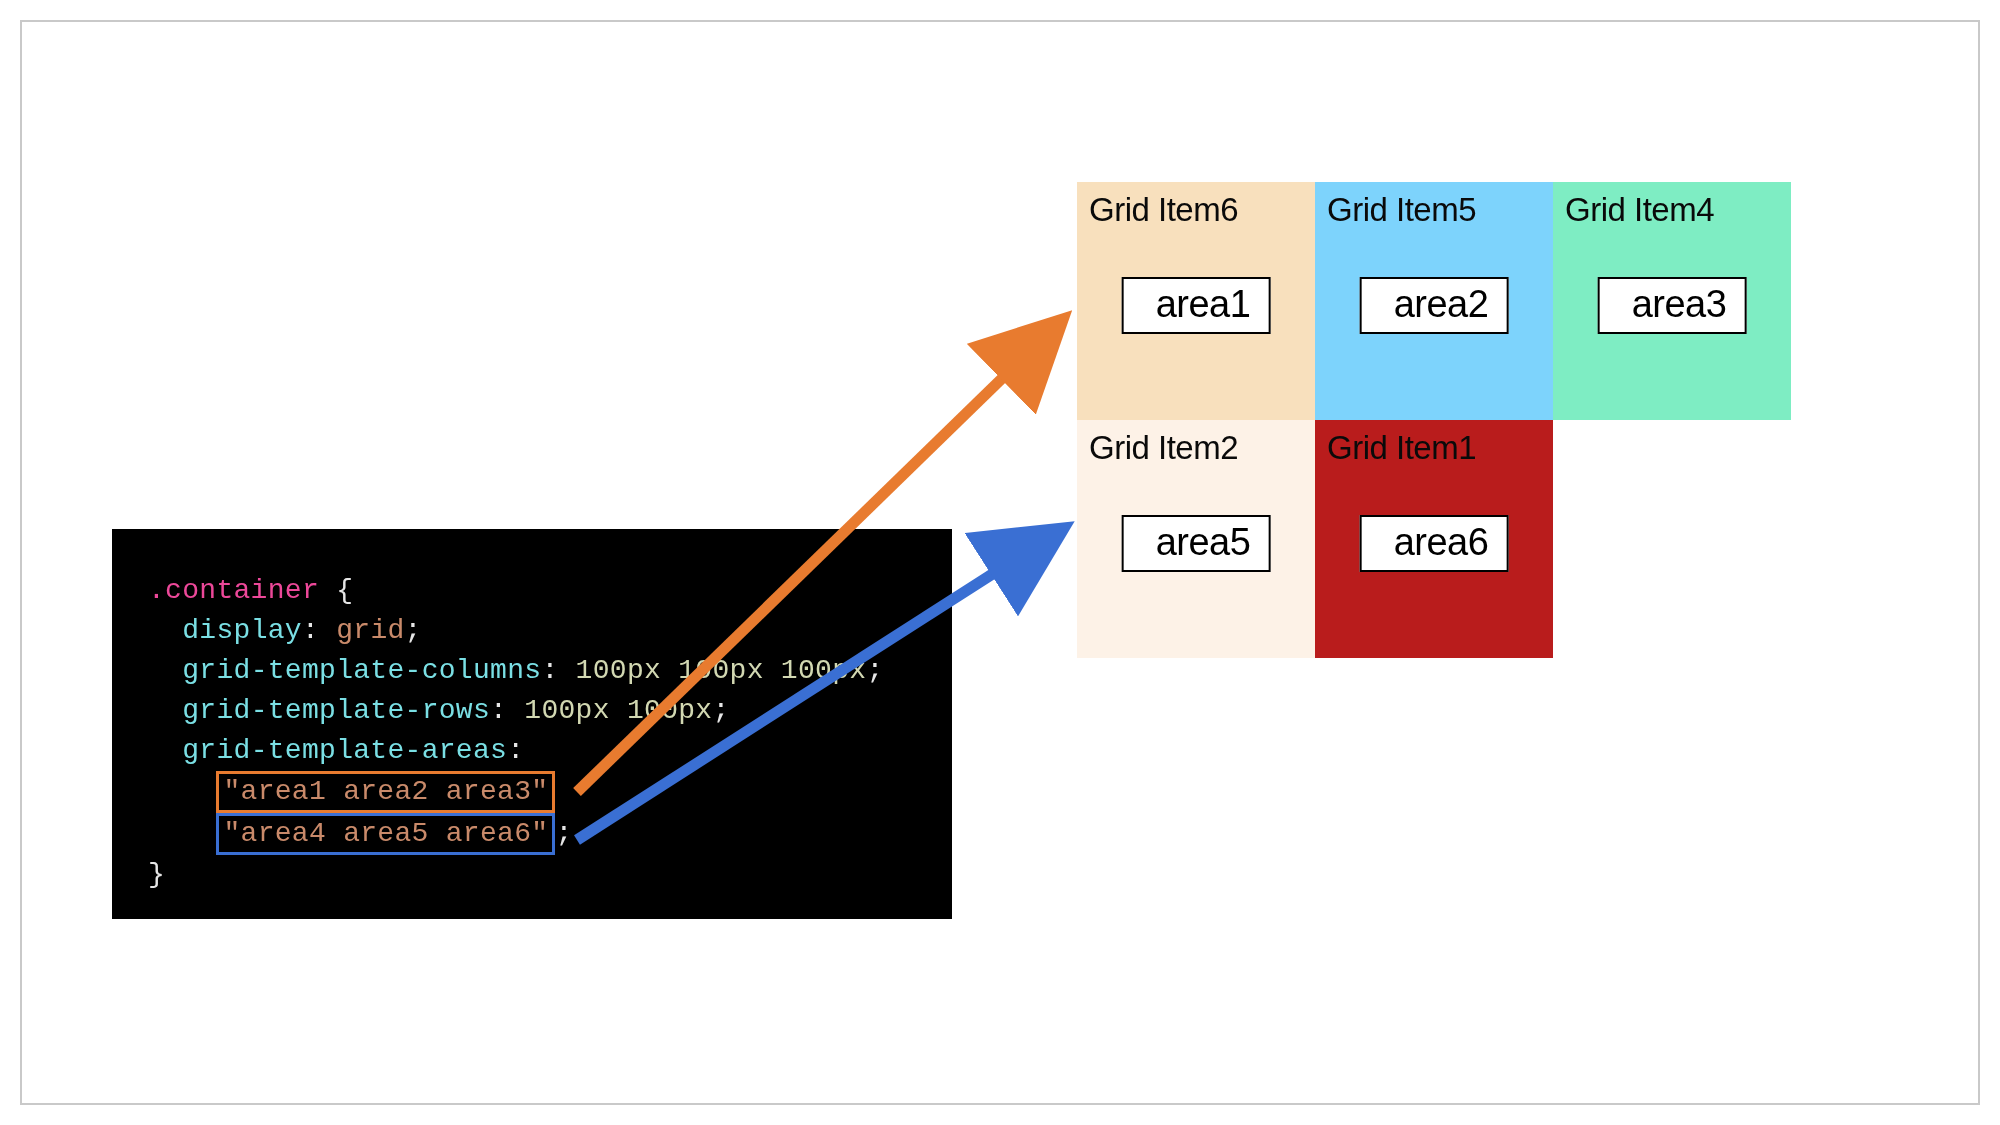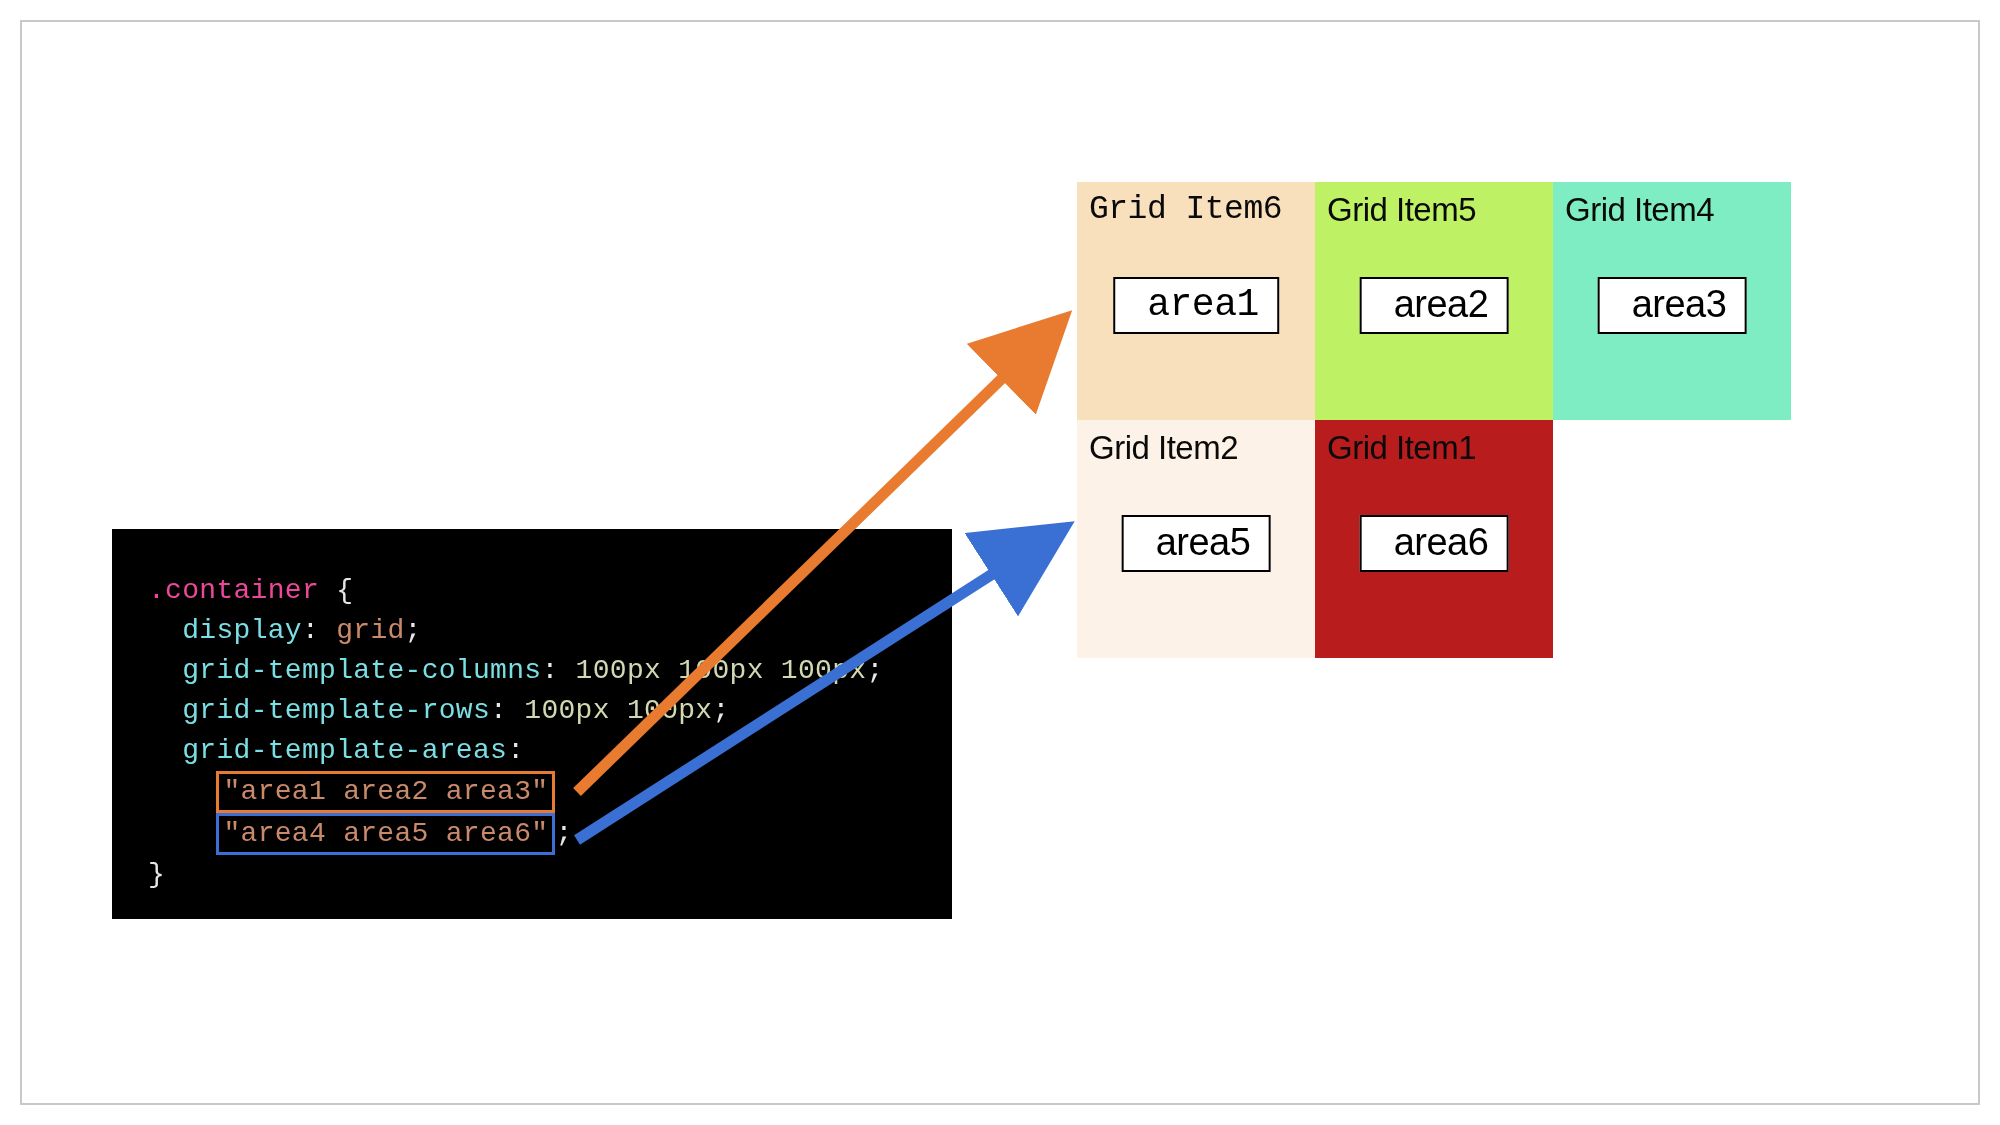--- a/index.html
+++ b/index.html
@@ -90,22 +90,22 @@
     top: 95px;
     transform: translateX(-50%);
     background: #fff;
     border: 2px solid #000;
     padding: 4px 18px 6px 32px;
     font-size: 38px;
     letter-spacing: -0.5px;
     color: #000;
   }
 
-  .c-peach  { background: #f8e0bd; font-family: Liberation Mono, monospace; }
-  .c-pink   { background: #bef264; }
+  .c-peach  { background: #f8e0bd; }
+  .c-pink   { background: #7dd3fc; }
   .c-mint   { background: #7eedc3; }
   .c-olive  { background: #bcb65c; }
   .c-cream  { background: #fdf2e7; }
   .c-cyan   { background: #b91c1c; }
 </style>
 </head>
 <body>
 
 <div class="stage-wrap">
   <div class="stage">

